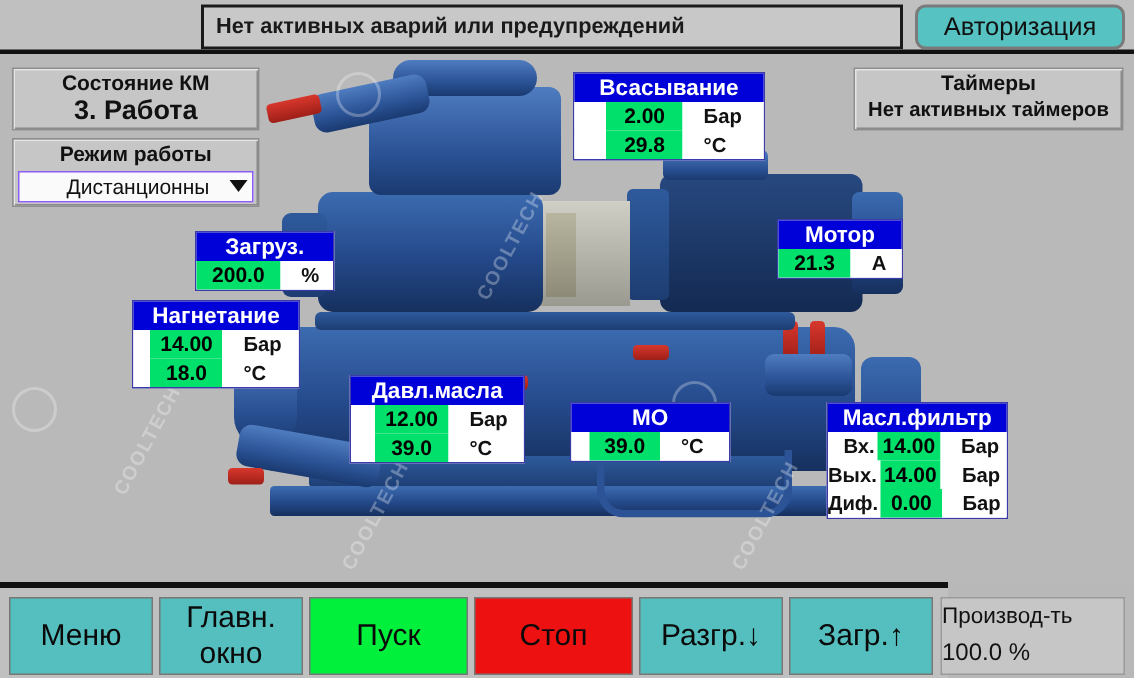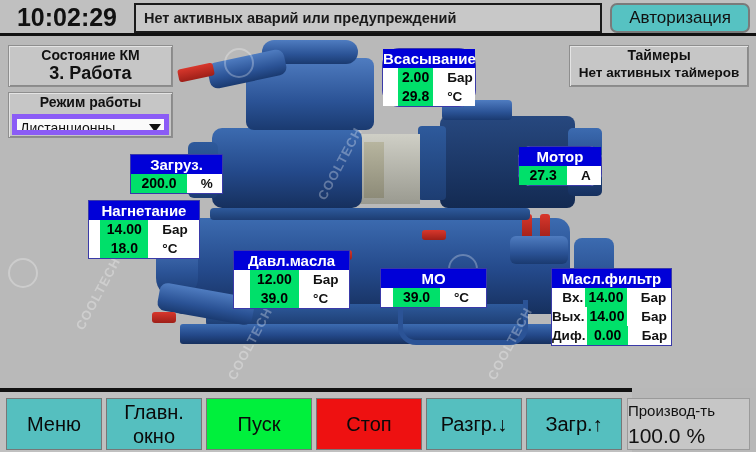--- a/index.html
+++ b/index.html
@@ -134,26 +134,26 @@
   #state-box   { left: 8px;  top: 9px;  width: 165px; height: 42px; }
   #mode-box    { left: 8px;  top: 56px; width: 165px; height: 46px; }
   #timers-box  { left: 569px; top: 9px; width: 180px; height: 42px; }
   #timers-box .sub { font-size: 13.5px; font-weight: bold; line-height: 18px; }
 
   #mode-select {
     position: absolute;
     left: 3px; top: 21px;
     width: 157px; height: 21px;
     background: #fafafa;
-    border: 5px solid #8b5cf6;
+    border: 1px solid #8b5cf6;
     box-sizing: border-box;
     font-size: 14px;
     color: #111;
     line-height: 19px;
-    text-align: left;
+    text-align: center;
     padding-left: 3px;
     cursor: pointer;
     white-space: nowrap;
     overflow: hidden;
   }
   #mode-select .arrow {
     position: absolute;
     right: 3px; top: 5px;
     width: 0; height: 0;
     border-left: 6px solid transparent;
@@ -209,25 +209,25 @@
     line-height: 19px;
     text-align: left;
     padding-left: 14px;
     background: #ffffff;
   }
   .mrow .pad {
     background: #ffffff;
   }
 
   
-  #p-suction   { left: 382px; top: 12px;  width: 94px; border-radius: 17px; }
+  #p-suction   { left: 382px; top: 12px;  width: 128px; }
   #p-load      { left: 130px; top: 118px; width: 93px; }
   #p-discharge { left: 88px;  top: 164px; width: 112px; }
   #p-oilp      { left: 233px; top: 214px; width: 117px; }
-  #p-motor     { left: 518px; top: 110px; width: 84px; border-radius: 12px; }
+  #p-motor     { left: 518px; top: 110px; width: 84px; }
   #p-mo        { left: 380px; top: 232px; width: 107px; }
   #p-filter    { left: 551px; top: 232px; width: 121px; }
 
   
   #change-screen {
     position: absolute;
     left: 676px; top: 250px;
     width: 74px; height: 100px;
     text-align: center;
   }
@@ -277,29 +277,28 @@
     position: absolute;
     left: 627px; top: 6px;
     width: 123px; height: 52px;
     background: #c6c6c6;
     border: 1px solid #9a9a9a;
     box-sizing: border-box;
     text-align: left;
     color: #111;
   }
   #prod-box .ptitle { font-size: 15px; line-height: 24px; }
-  #prod-box .pval   { font-size: 21px; line-height: 25px; }
+  #prod-box .pval   { font-size: 16px; line-height: 25px; }
 </style>
 </head>
 <body>
 
 <div id="screen">
 
   <div id="header">
-    <div id="clock">10:02:29</div>
     <div id="alarm-bar">Нет активных аварий или предупреждений</div>
     <div id="auth-button">Авторизация</div>
   </div>
 
   <div id="stage">
 
     <div id="photo">
 
       <div class="mch dkblue" style="left:290px;top:78px;width:135px;height:92px;border-radius:8px;"></div>
       <div class="mch blue2" style="left:292px;top:62px;width:70px;height:20px;border-radius:4px;"></div>
@@ -408,21 +407,21 @@
       <div class="mrow">
         <div class="pad" style="width:18px;"></div>
         <div class="num" style="width:56px;">39.0</div>
         <div class="unit" style="width:41px;">°C</div>
       </div>
     </div>
 
     <div class="mpanel" id="p-motor">
       <div class="hdr">Мотор</div>
       <div class="mrow">
-        <div class="num" style="width:58px;">27.3</div>
+        <div class="num" style="width:58px;">21.3</div>
         <div class="unit" style="width:24px;">A</div>
       </div>
     </div>
 
     <div class="mpanel" id="p-mo">
       <div class="hdr">МО</div>
       <div class="mrow">
         <div class="pad" style="width:14px;"></div>
         <div class="num" style="width:54px;">39.0</div>
         <div class="unit" style="width:37px;">°C</div>

